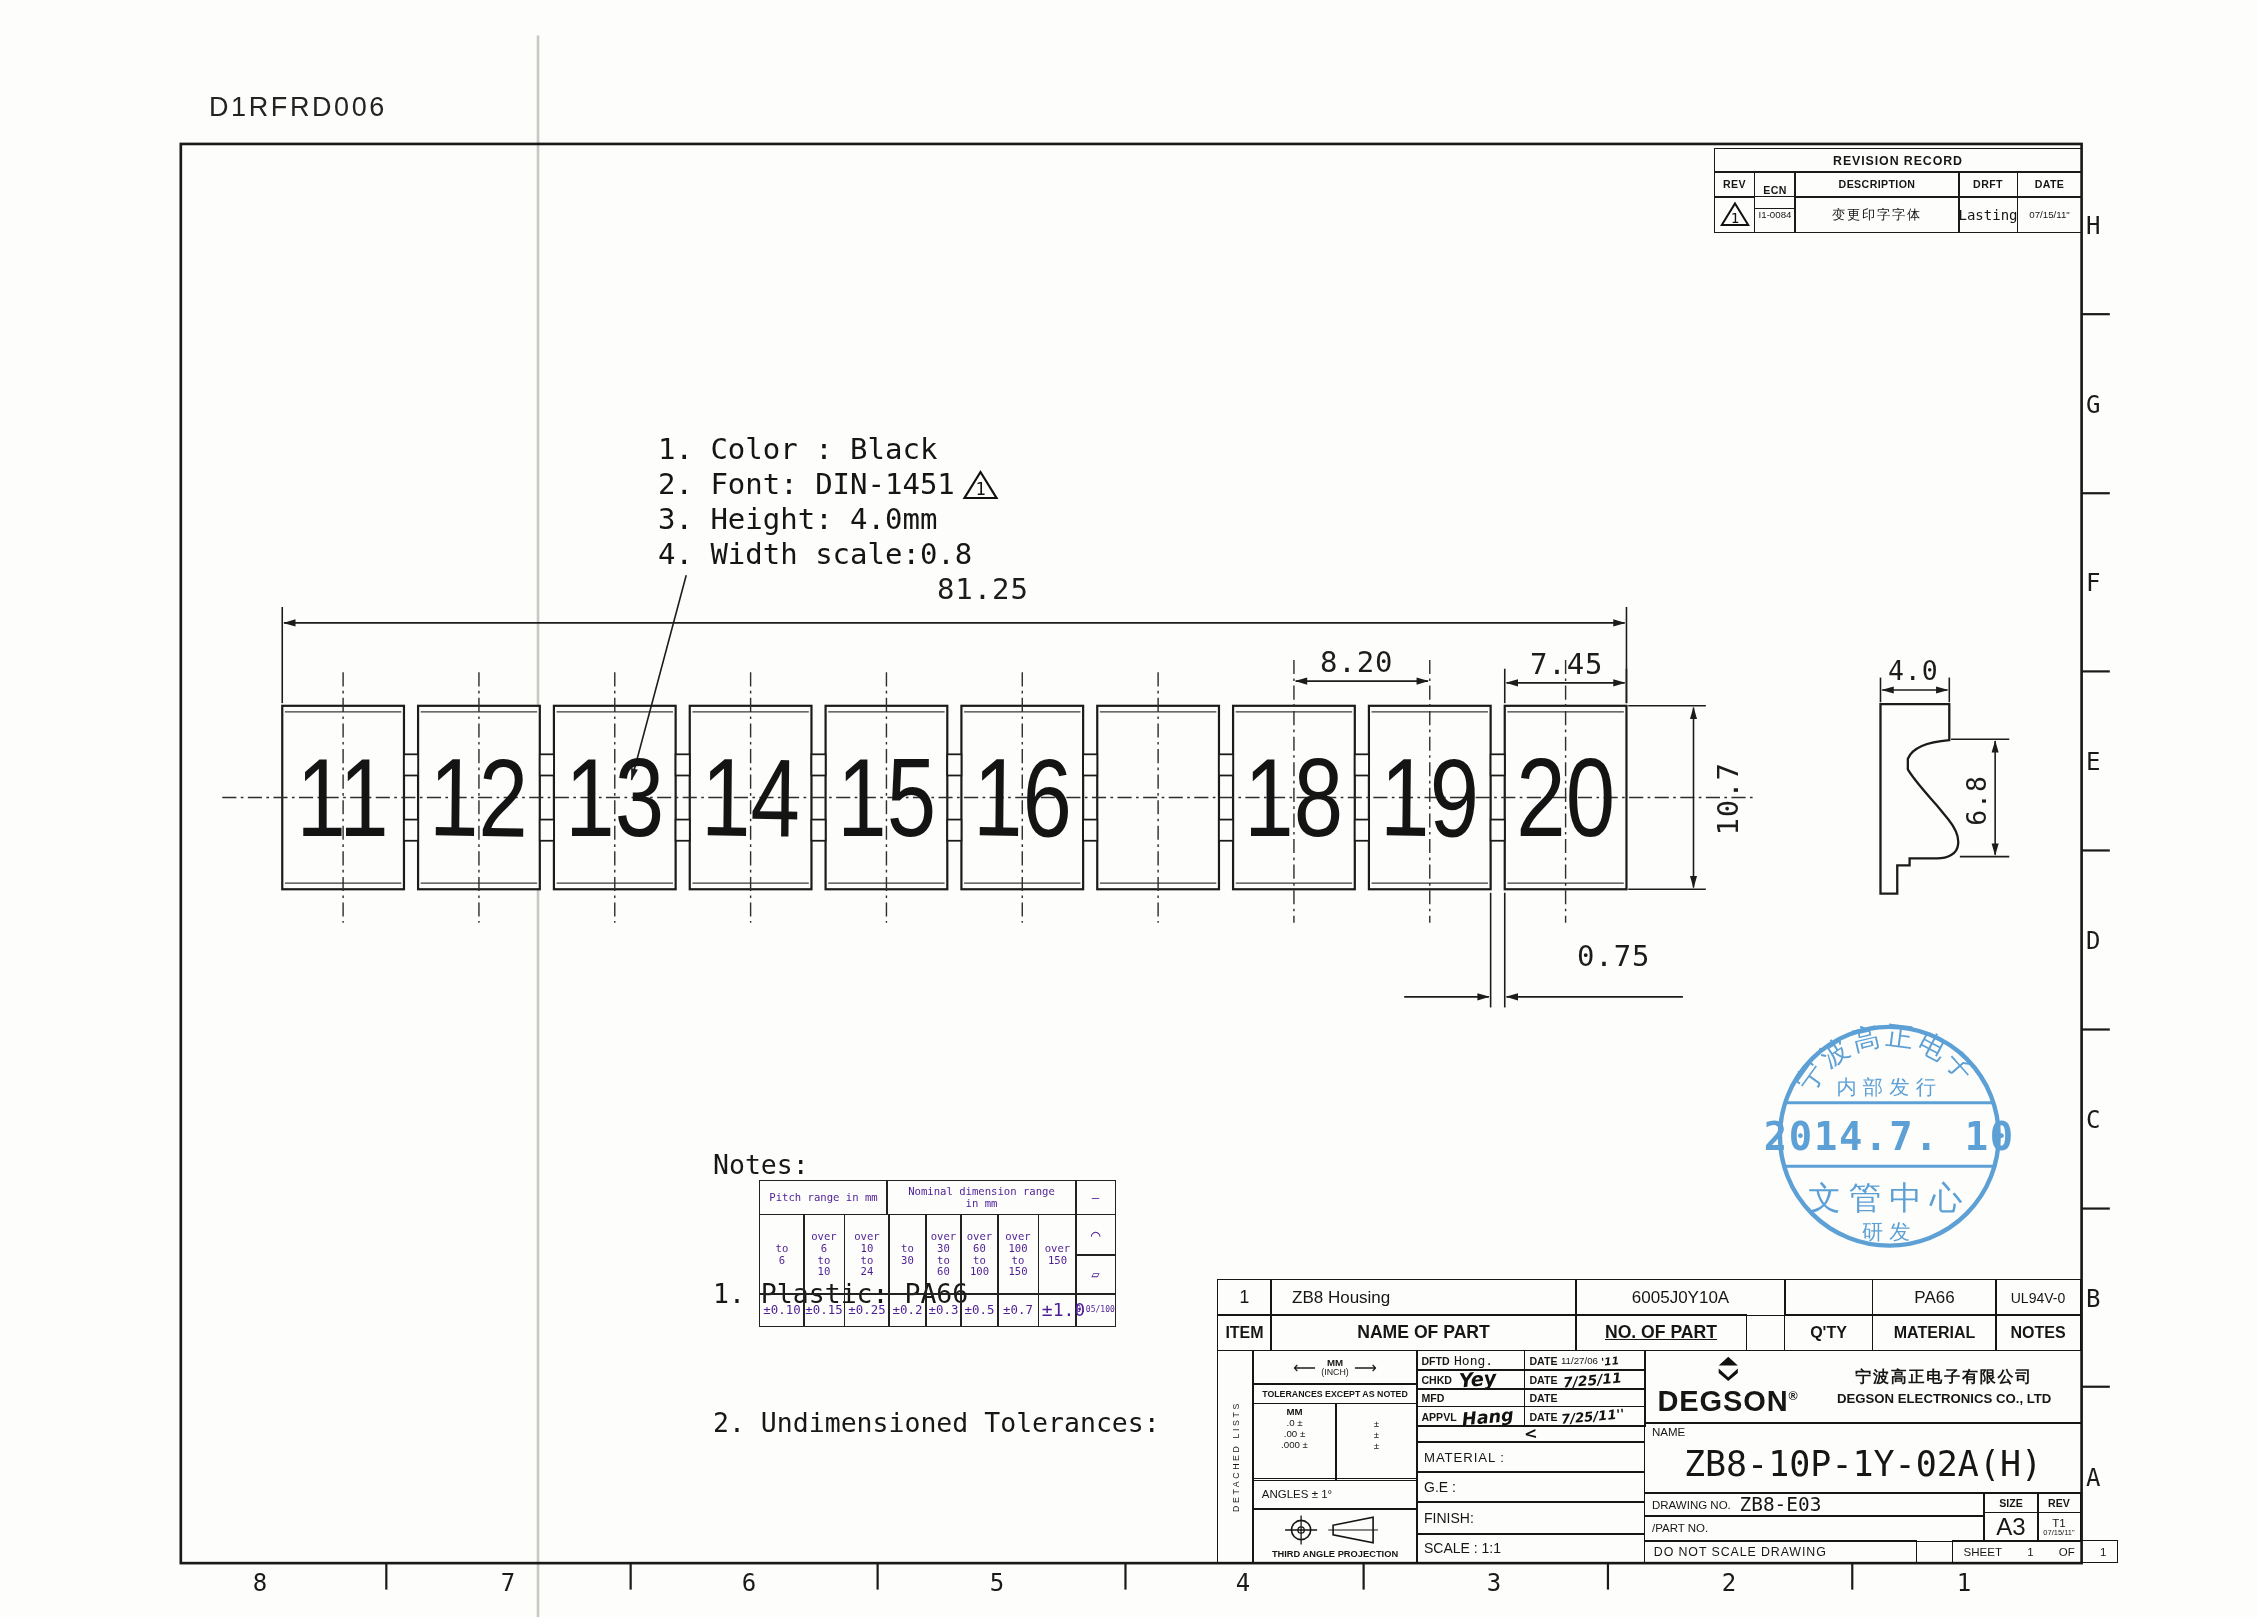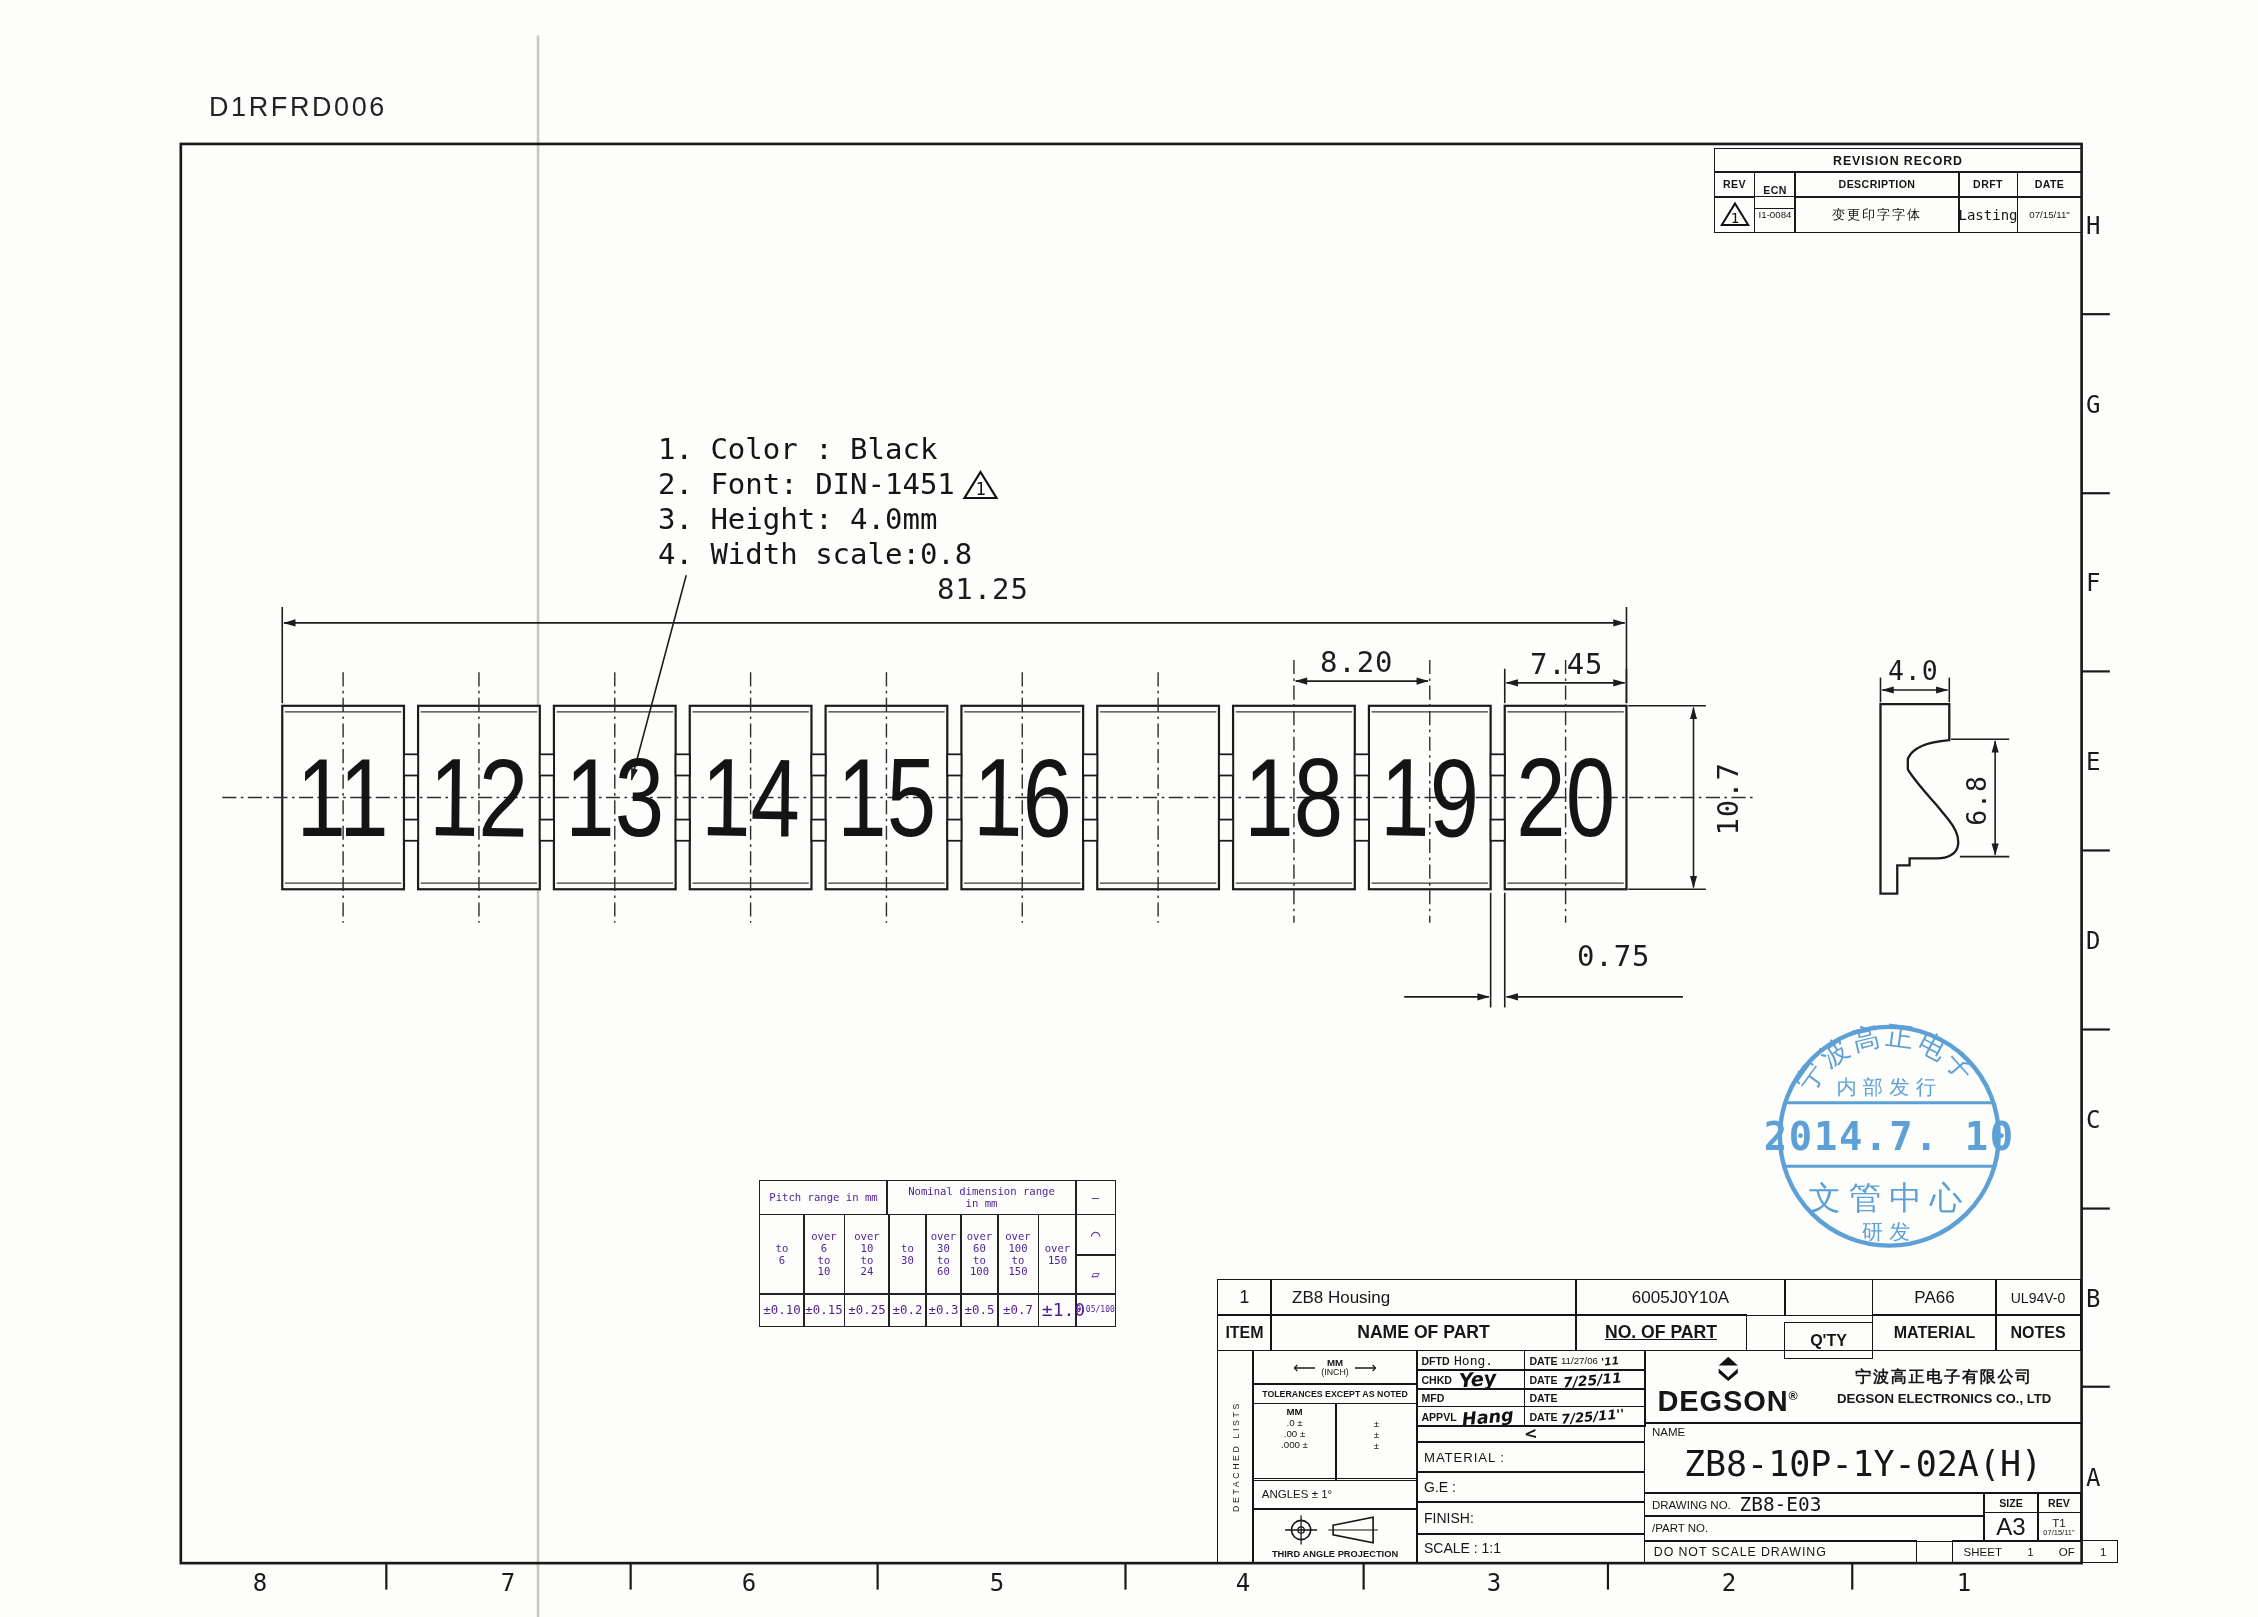--- a/index.html
+++ b/index.html
@@ -252,20 +252,25 @@
     </div>
 
   <div class="dim" style="left:937px;top:572px;">81.25</div>
   <div class="dim" style="left:1320px;top:645px;">8.20</div>
   <div class="dim" style="left:1530px;top:647px;">7.45</div>
   <div class="dim rot" style="left:1692px;top:783px;width:71px;text-align:center;">10.7</div>
   <div class="dim" style="left:1577px;top:939px;">0.75</div>
   <div class="dim" style="left:1888px;top:655px;font-size:26.5px;">4.0</div>
   <div class="dim rot" style="left:1944px;top:785px;width:64px;text-align:center;font-size:26.5px;">6.8</div>
 
+  <div class="bnotes">
+    <div>Notes:</div>
+    <div>1. Plastic: PA66</div>
+    <div>2. Undimensioned Tolerances:</div>
+  </div>
 
   <div class="ttab">
     <div class="tc" style="left:0;top:0;width:129px;height:35px;font-size:10.6px;">Pitch range in mm</div>
     <div class="tc" style="left:127px;top:0;width:191px;height:35px;font-size:10.6px;">Nominal dimension range
 in mm</div>
     <div class="tc" style="left:316px;top:0;width:41px;height:35px;font-size:12.4px;">—</div>
 
     <div class="tc" style="left:0;top:34px;width:46px;height:81px;font-size:10.6px;">to
 6</div>
     <div class="tc" style="left:44px;top:34px;width:42px;height:81px;font-size:10.6px;">over
@@ -310,21 +315,21 @@
 
     <div class="cell cc" style="left:0;top:0;width:55px;height:37px;font-size:17.6px;">1</div>
     <div class="cell" style="left:53px;top:0;width:307px;height:37px;font-size:17px;padding-left:21px;">ZB8  Housing</div>
     <div class="cell cc" style="left:358px;top:0;width:211px;height:37px;font-size:17px;">6005J0Y10A</div>
     <div class="cell cc" style="left:567px;top:0;width:89px;height:37px;"></div>
     <div class="cell cc" style="left:655px;top:0;width:125px;height:37px;font-size:17px;">PA66</div>
     <div class="cell cc" style="left:778px;top:0;width:86px;height:37px;font-size:14px;">UL94V-0</div>
     <div class="cell cc" style="left:0;top:35px;width:55px;height:37px;font-size:16px;font-weight:bold;">ITEM</div>
     <div class="cell cc" style="left:53px;top:35px;width:307px;height:37px;font-size:17.6px;font-weight:bold;">NAME OF PART</div>
     <div class="cell cc" style="left:358px;top:35px;width:172px;height:37px;font-size:17.6px;font-weight:bold;text-decoration:underline;">NO. OF PART</div>
-    <div class="cell cc" style="left:567px;top:35px;width:89px;height:37px;font-size:16px;font-weight:bold;margin-top:8px;">Q'TY</div>
+    <div class="cell cc" style="left:567px;top:35px;width:89px;height:37px;font-size:16px;font-weight:bold;">Q'TY</div>
     <div class="cell cc" style="left:655px;top:35px;width:125px;height:37px;font-size:16px;font-weight:bold;">MATERIAL</div>
     <div class="cell cc" style="left:778px;top:35px;width:86px;height:37px;font-size:16px;font-weight:bold;">NOTES</div>
 
     <div class="cell cc" style="left:0;top:71px;width:37px;height:213px;">
       <span class="vtext" style="font-size:8.8px;">DETACHED LISTS</span>
     </div>
 
     <div class="cell cc" style="left:35px;top:71px;width:166px;height:35px;flex-direction:row;gap:5.3px;">
       <span style="font-size:16px;">⟵</span>
       <span style="display:flex;flex-direction:column;align-items:center;line-height:1;">

